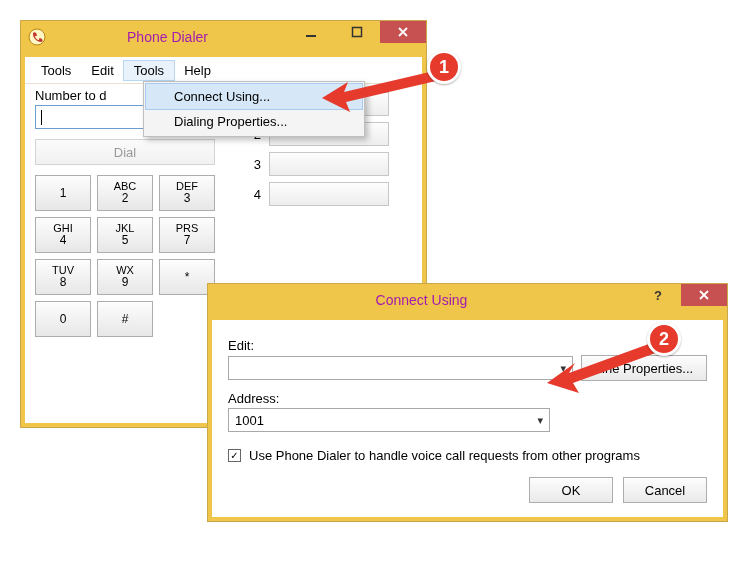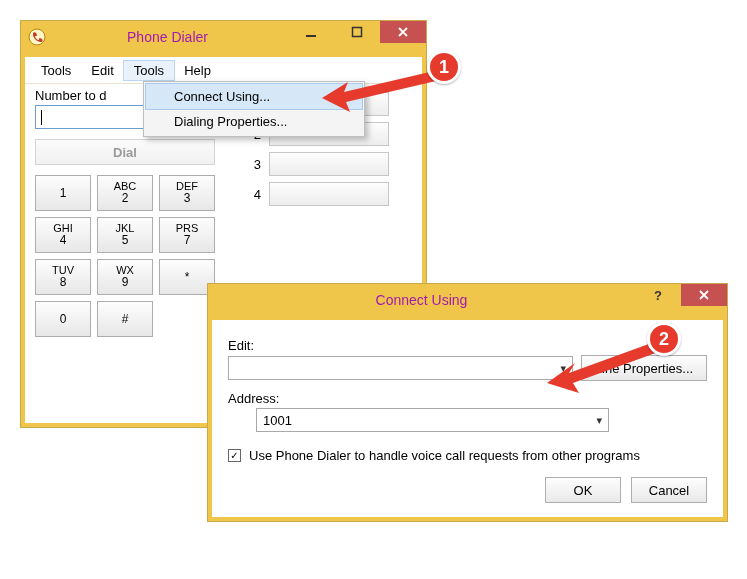--- a/index.html
+++ b/index.html
@@ -89,21 +89,20 @@
     border: 1px solid #adadad;
     background: linear-gradient(#fdfdfd,#e9e9e9);
     text-align: center;
     display: flex; align-items: center; justify-content: center;
     cursor: default;
   }
   .btn.disabled {
     color: #9a9a9a;
     border-color: #d4d4d4;
     background: linear-gradient(#fbfbfb,#f1f1f1);
-    font-weight: bold;
   }
   .keypad {
     display: grid;
     grid-template-columns: repeat(3, 56px);
     grid-auto-rows: 36px;
     gap: 6px 6px;
     margin-top: 10px;
   }
   .key {
     border: 1px solid #adadad;
@@ -169,21 +168,21 @@
     width: 13px; height: 13px; border: 1px solid #666; background: #fff;
     display: inline-flex; align-items: center; justify-content: center;
     font-size: 10px; line-height: 1;
   }
   .btns-right {
     display: flex; gap: 10px; justify-content: flex-end; margin-top: 14px;
   }
   .pushbtn {
     border: 1px solid #adadad;
     background: linear-gradient(#fdfdfd,#e9e9e9);
-    width: 76px; height: 26px;
+    width: 84px; height: 26px;
     display: flex; align-items: center; justify-content: center;
   }
 
   
   .callout {
     position: absolute;
     width: 34px; height: 34px;
     border-radius: 50%;
     background: #e53a2c;
     color: #fff;
@@ -354,21 +353,21 @@
       <div class="row">
         <div class="combo" style="flex:1;">
           <span class="chev">▾</span>
         </div>
         <div class="pushbtn" style="width:126px;">
           <span>Line Properties...</span>
         </div>
       </div>
 
       <div class="label" style="margin-top:10px;">Address:</div>
-      <div class="combo" style="width:353px;margin-left:28px;">
+      <div class="combo" style="width:322px;">
         <span>1001</span>
         <span class="chev">▾</span>
       </div>
 
       <div class="row" style="margin-top:16px;">
         <span class="chk">
             <span>✓</span>
           </span>
         <span>Use Phone Dialer to handle voice call requests from other programs</span>
       </div>

